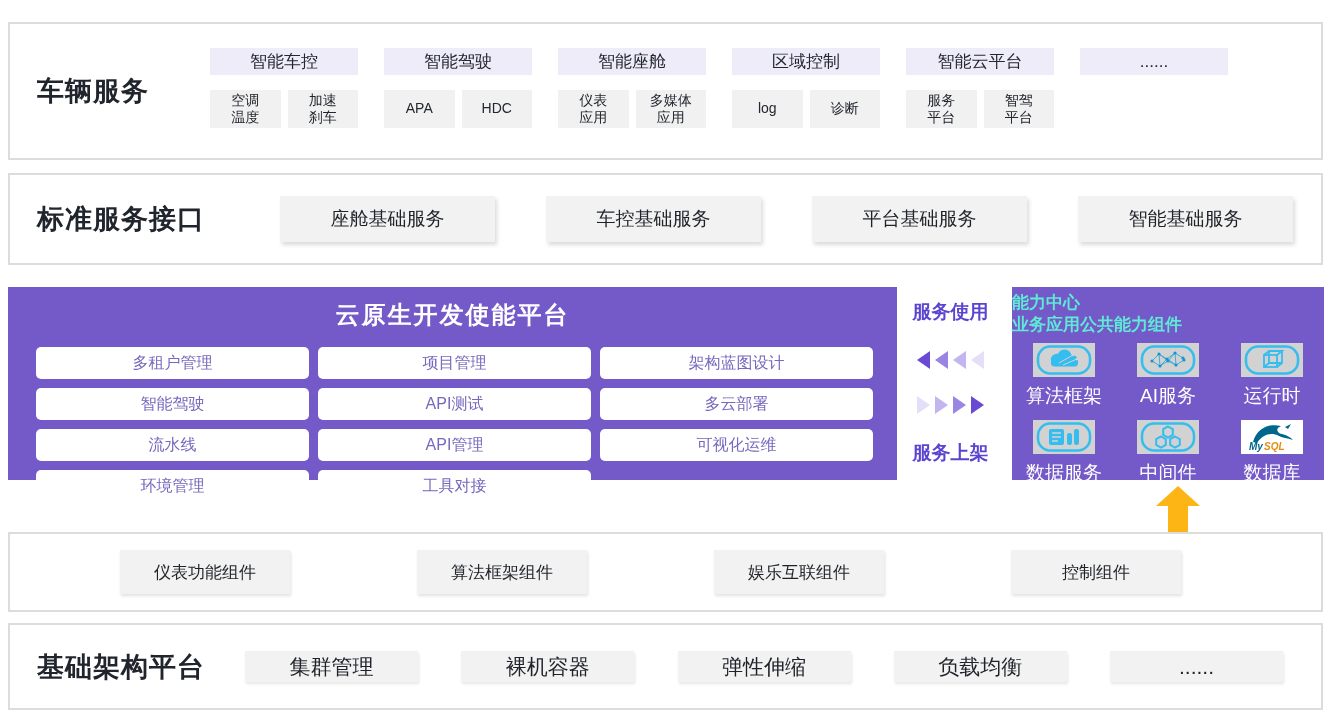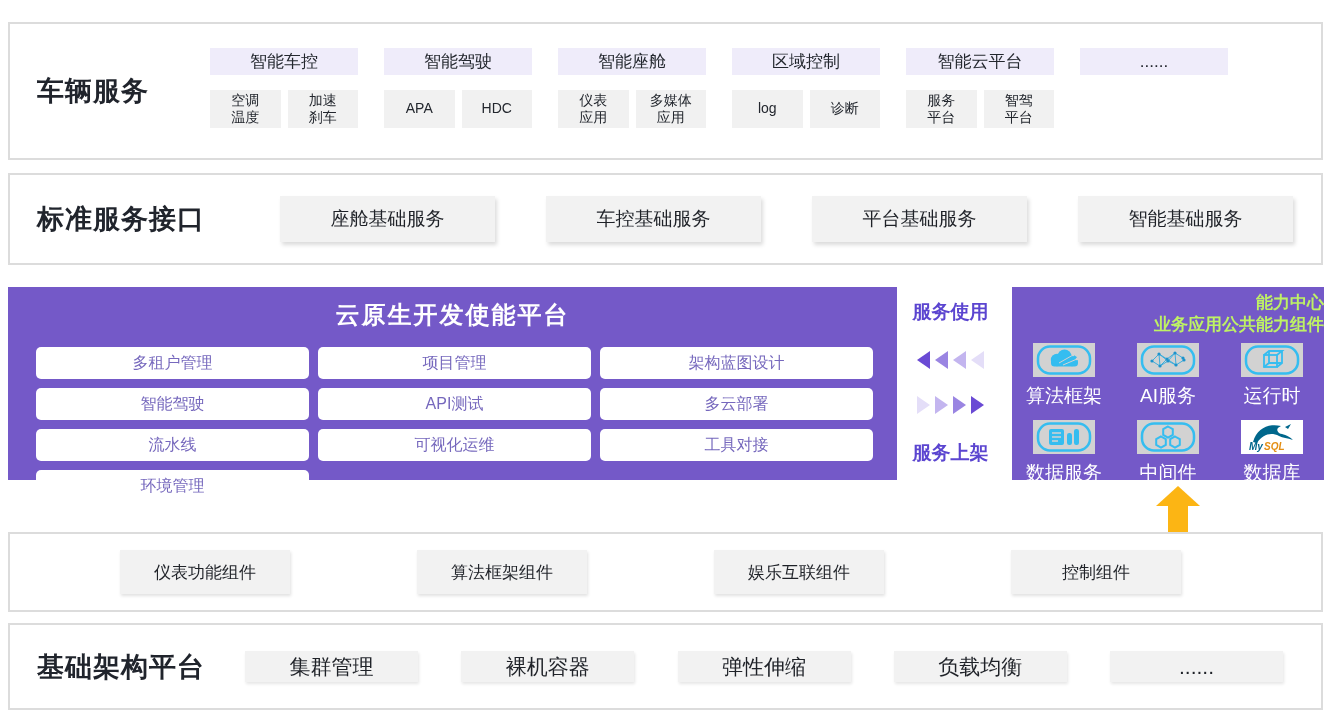--- a/index.html
+++ b/index.html
@@ -56,21 +56,21 @@
   .tri-row{display:flex;align-items:center;gap:5px;}
   .tri{width:0;height:0;border-top:9px solid transparent;border-bottom:9px solid transparent;}
   .tri-l{border-right-width:13px;border-right-style:solid;}
   .tri-r{border-left-width:13px;border-left-style:solid;}
   .tl1{border-right-color:#6a4ad4;} .tl2{border-right-color:#9a85e2;}
   .tl3{border-right-color:#c3b5ef;} .tl4{border-right-color:#e4def8;}
   .tr1{border-left-color:#e4def8;} .tr2{border-left-color:#c3b5ef;}
   .tr3{border-left-color:#9a85e2;} .tr4{border-left-color:#6a4ad4;}
   
   #capability-box{left:1012px;width:312px;}
-  .cap-title{margin-top:5px;text-align:right;font-size:17px;font-weight:bold;color:#bef264;line-height:22px;}
+  .cap-title{margin-top:5px;text-align:left;font-size:17px;font-weight:bold;color:#5eead4;line-height:22px;}
   .cap-grid{
     position:absolute;left:0;top:56px;width:312px;
     display:grid;grid-template-columns:repeat(3,1fr);row-gap:11px;
   }
   .cap-cell{display:flex;flex-direction:column;align-items:center;gap:6px;}
   .tile{width:62px;height:34px;background:#d2d2d2;display:block;}
   .tile svg{display:block;width:62px;height:34px;}
   .tile.mysql{background:#ffffff;}
   .cap-label{font-size:19px;color:#fff;white-space:nowrap;}
   
@@ -164,23 +164,24 @@
   <div class="purple-box" id="platform-box">
     <div class="platform-title">云原生开发使能平台</div>
     <div class="feature-grid">
       <div class="feature">多租户管理</div>
       <div class="feature">项目管理</div>
       <div class="feature">架构蓝图设计</div>
       <div class="feature">智能驾驶</div>
       <div class="feature">API测试</div>
       <div class="feature">多云部署</div>
       <div class="feature">流水线</div>
+      <div class="feature">API管理</div>
       <div class="feature">可视化运维</div>
+      <div class="feature">环境管理</div>
       <div class="feature">工具对接</div>
-      <div class="feature">环境管理</div>
     </div>
   </div>
 
   <div id="transfer-col">
     <div class="transfer-label">服务使用</div>
     <div class="tri-row">
       <span class="tri tri-l tl1"></span>
         <span class="tri tri-l tl2"></span>
       <span class="tri tri-l tl3"></span>
         <span class="tri tri-l tl4"></span>

